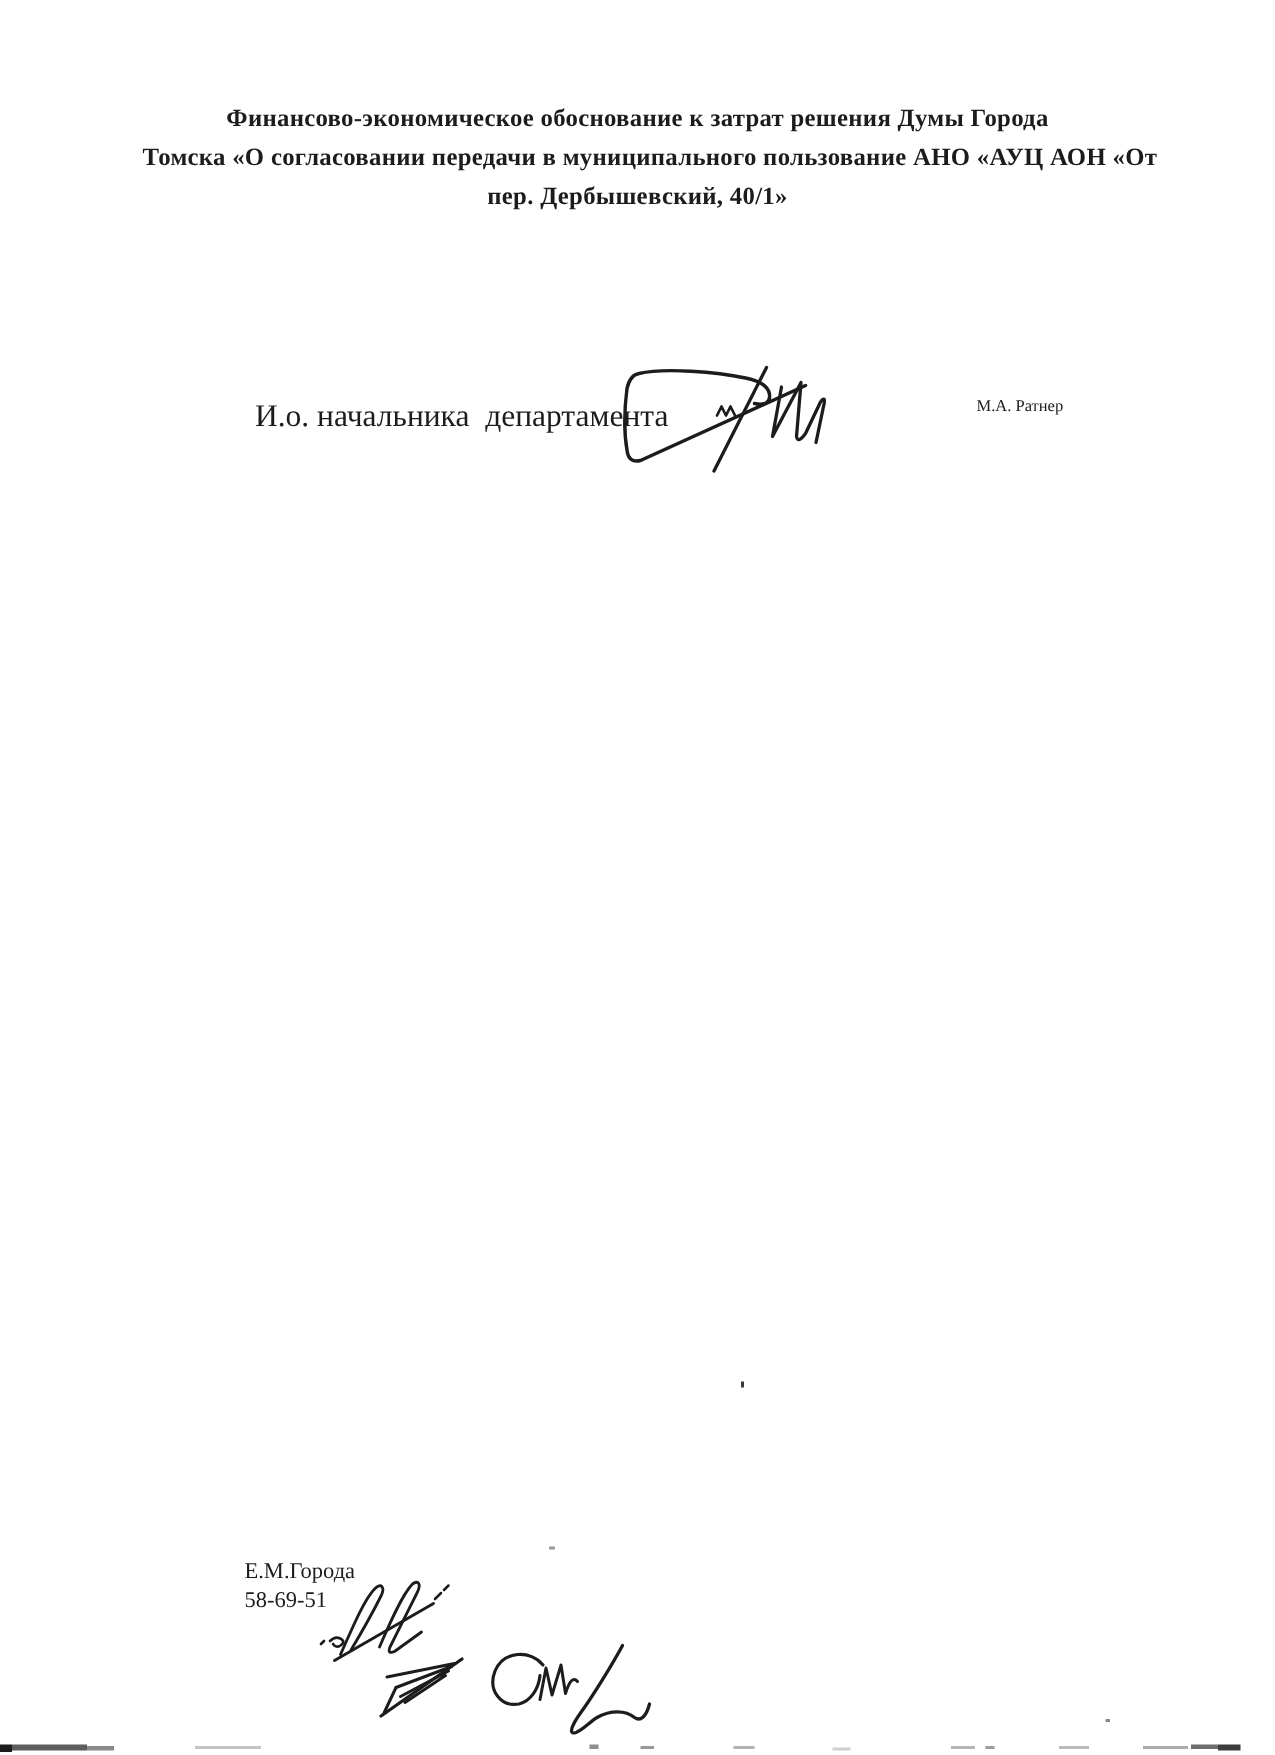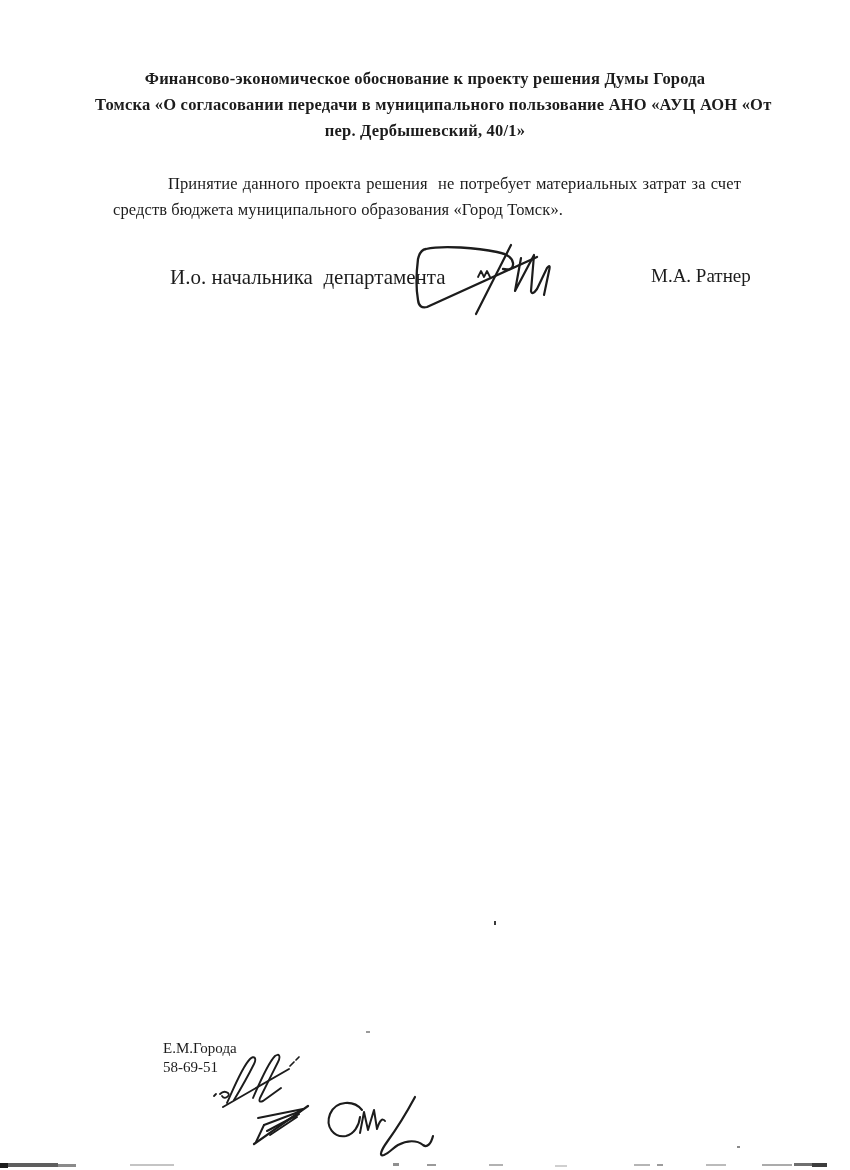--- a/index.html
+++ b/index.html
@@ -48,21 +48,21 @@
     position: absolute;
     left: 170px;
     top: 265px;
     font-size: 21px;
     white-space: nowrap;
   }
   .sig-name {
     position: absolute;
     left: 651px;
     top: 265px;
-    font-size: 19px;
+    font-size: 11px;
     white-space: nowrap;
   }
   .sig-svg { position: absolute; }
   .sig-svg path, .sig-svg polyline {
     fill: none;
     stroke: var(--ink, #1c1c1c);
     stroke-linecap: round;
     stroke-linejoin: round;
   }
   .contact-block {
@@ -74,29 +74,25 @@
     white-space: nowrap;
   }
   .scan-mark { position: absolute; }
 </style>
 </head>
 <body>
 
 <div class="page" style="--page-bg: #ffffff; --ink: #1c1c1c;">
 
   <div class="doc-title">
-    <div class="t-line">Финансово-экономическое обоснование к проекту решения Думы Города</div>
+    <div class="t-line">Финансово-экономическое обоснование к затрат решения Думы Города</div>
     <div class="t-line">Томска «О согласовании передачи в муниципального пользование АНО «АУЦ АОН «От</div>
     <div class="t-line">пер. Дербышевский, 40/1»</div>
   </div>
 
-  <div class="body-paragraph">
-    <div class="p-line1">Принятие данного проекта решения&nbsp; не потребует материальных затрат за счет</div>
-    <div class="p-line2">средств бюджета муниципального образования «Город Томск».</div>
-  </div>
 
   <div class="sig-label">И.о. начальника&nbsp; департамента</div>
   <div class="sig-name">М.А. Ратнер</div>
 
   <svg class="sig-svg" style="left:408px; top:238px;" width="150" height="80" viewBox="0 0 150 80">
     <path stroke-width="2.3" d="M 95,31 Q 106,33 105,25 Q 104,17 89,14 C 70,10 35,7 18,11 Q 12,12 10,21 Q 7,45 10,62 Q 11,71 19,69 L 129,19"></path>
     <path stroke-width="2.2" d="M 68,76 L 103,7"></path>
     <polyline stroke-width="1.8" points="70,39 73,33 76,39 79,33 82,39"></polyline>
     <path stroke-width="2.2" d="M 113,20 L 107,53 L 126,17 L 123,53 Q 124,58 129,51 L 139,30 Q 143,25 141,33 L 136,57"></path>
   </svg>

